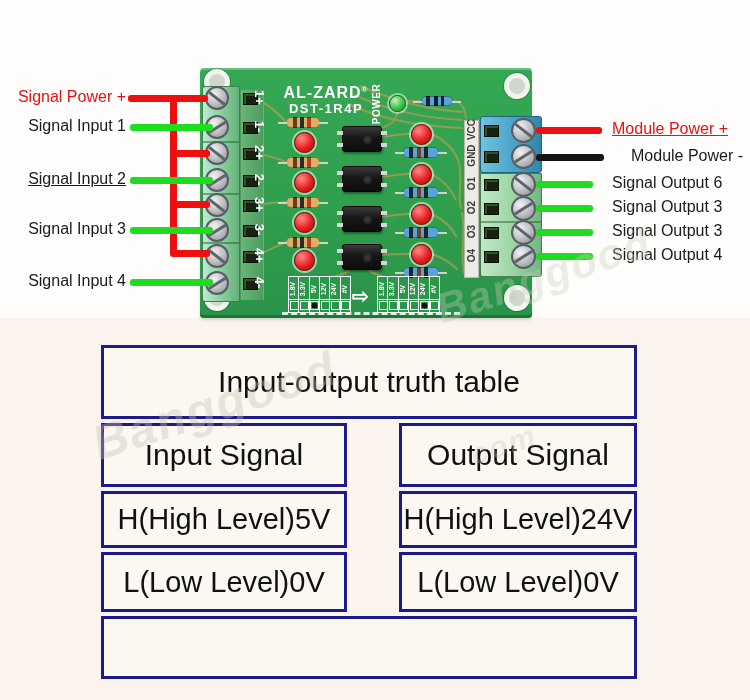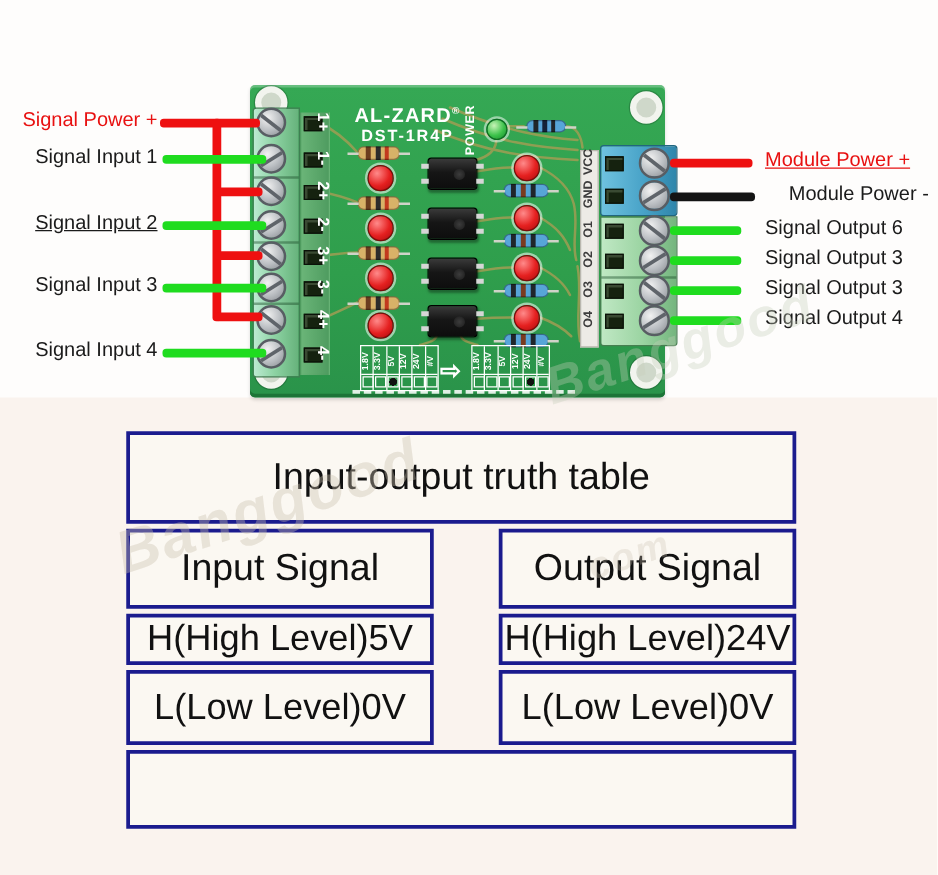--- a/index.html
+++ b/index.html
@@ -97,21 +97,21 @@
   .rlab{position:absolute;left:612px;font-size:16px;color:#1b1b1b;white-space:nowrap;}
   .lab-red{color:#e81111;}
   
   .ttable{position:absolute;left:101px;top:345px;width:536px;display:flex;flex-direction:column;gap:4px;z-index:4;}
   .trow{display:flex;gap:4px;}
   .tcell{border:3px solid #1b1b8e;background:#fbf8f2;box-sizing:border-box;display:flex;
          align-items:center;justify-content:center;color:#111;}
   .t-title{height:74px;font-size:30px;}
   .t-head{height:64px;font-size:30px;}
   .t-data{font-size:29px;}
-  .h-row .tcell{height:41px;} .l-row .tcell{height:60px;}
+  .h-row .tcell{height:57px;} .l-row .tcell{height:60px;}
   .cL{width:246px;} .cR{flex:1;margin-left:48px;}
   .t-note{height:63px;flex-direction:column;align-items:flex-start;justify-content:center;
           font-size:28px;line-height:1.06;padding-left:5px;letter-spacing:-0.3px;}
 </style>
 </head>
 <body>
 
 <div class="stage">
   <div class="tint"></div>
 

